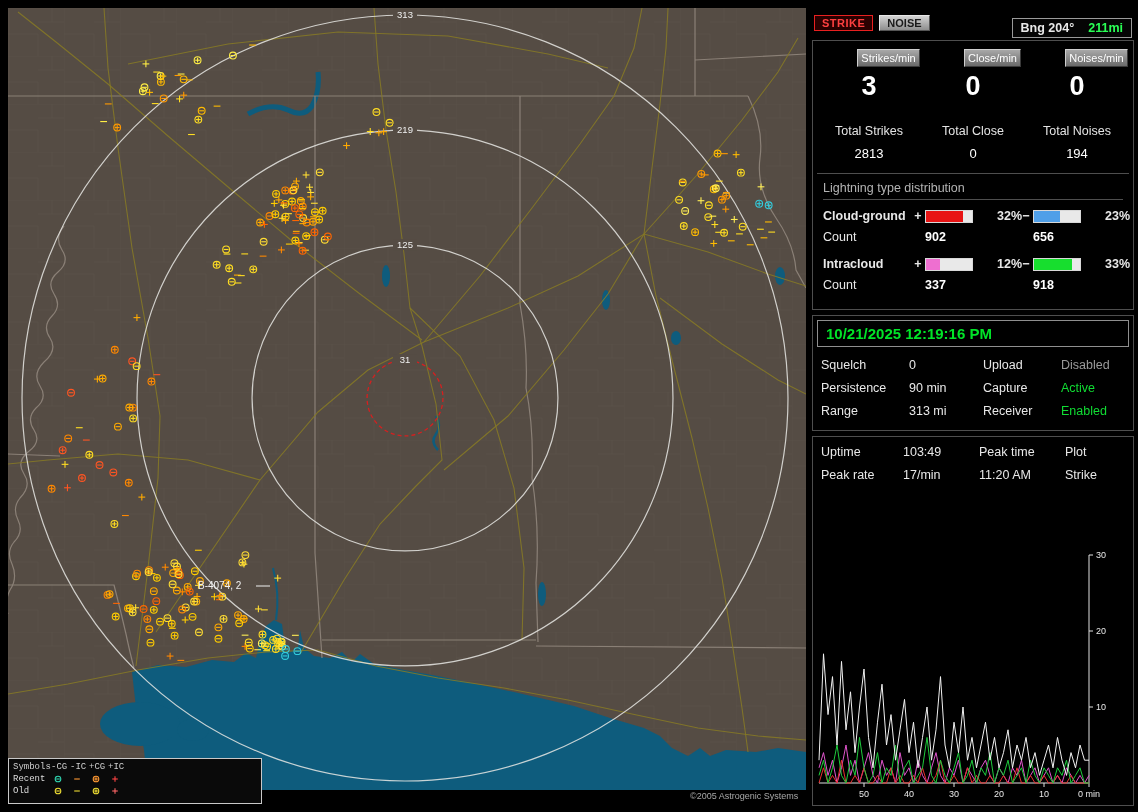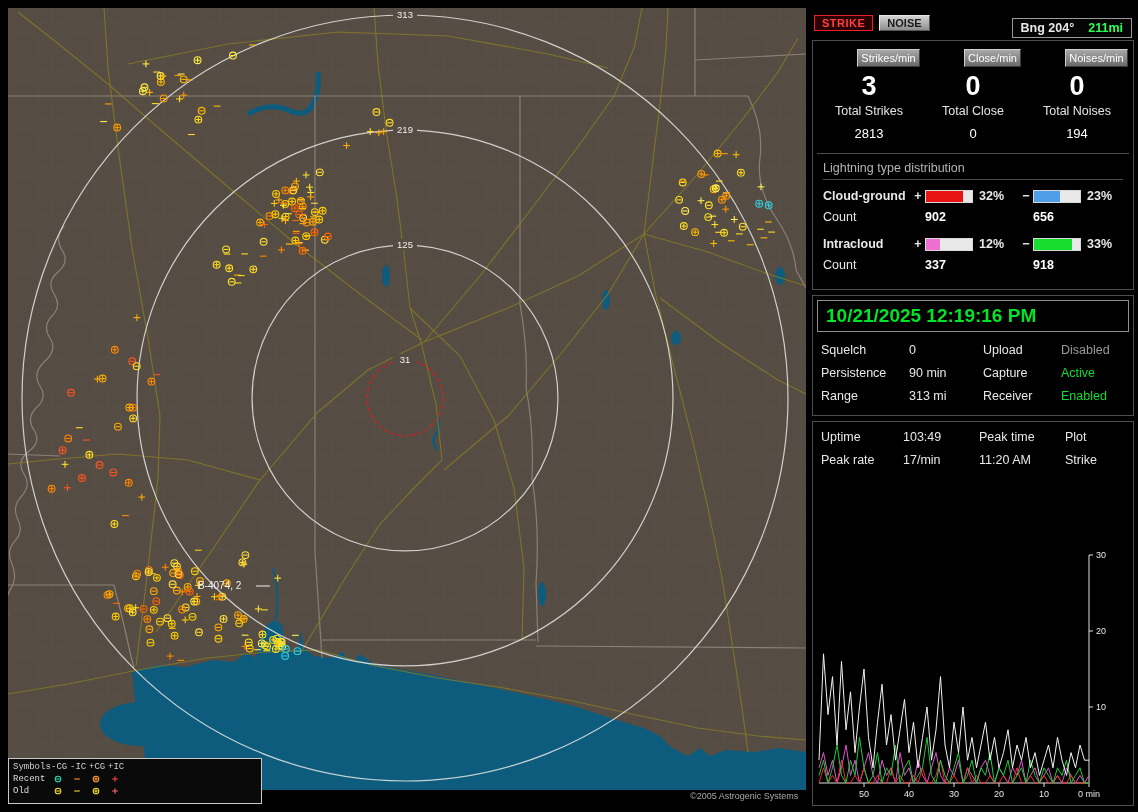--- a/index.html
+++ b/index.html
@@ -40,39 +40,39 @@
        display:flex;gap:14px;background:#050505;margin-top:9px;}
   .bng .mi{color:var(--bearing,#2aff55);}
 
   .box{border:1px solid #4e4e4e;background:#000;}
   .box1{margin-top:2px;padding:8px 4px 4px;}
   .rates{display:grid;grid-template-columns:1fr 1fr 1fr;text-align:center;}
   .rate-btn{background:linear-gradient(#a8a8a8,#6a6a6a);color:#fff;font-size:11px;padding:2px 3px;
             border:1px solid #cfcfcf;border-right-color:#3a3a3a;border-bottom-color:#3a3a3a;
             font-family:inherit;margin-left:39px;}
   .rate-val{font-size:27px;font-weight:bold;color:#fff;margin-top:4px;}
-  .total-lab{font-size:12.5px;color:#e4e4e4;margin-top:2px;}
+  .total-lab{font-size:12.5px;color:#e4e4e4;margin-top:22px;}
   .total-val{font-size:13px;color:#fff;margin-top:8px;}
 
   .dist{margin-top:12px;border-top:1px solid #4e4e4e;padding:4px 6px 0;}
   .dist-title{color:#b4b4b4;font-size:12.5px;padding:3px 0 4px;border-bottom:1px solid #4e4e4e;
               margin-bottom:9px;}
   .dist-grid{display:grid;grid-template-columns:88px 14px 48px 46px 14px 48px 1fr;
              align-items:center;row-gap:7px;margin-bottom:13px;}
   .dist-label{font-weight:bold;}
   .sign{text-align:center;font-weight:bold;}
   .bar{height:11px;border:1px solid #d8d8d8;background:#e9e9e9;position:relative;display:block;}
   .bar i{position:absolute;left:0;top:0;bottom:0;display:block;}
-  .pct{font-weight:bold;padding-left:6px;}
+  .pct{font-weight:bold;padding-left:24px;}
   .cnt{color:#fff;font-weight:bold;}
   .c3{grid-column:3;} .c6{grid-column:6;}
 
   .box2{margin-top:5px;padding:4px;}
   .tsbox{border:1px solid #8f8f8f;padding:4px 8px;color:var(--timestamp,#00e428);
-         font-weight:bold;font-size:19px;}
+         font-weight:bold;font-size:15px;}
   .settings{display:grid;grid-template-columns:88px 74px 78px 1fr;padding:11px 4px 8px;row-gap:9px;}
   .val-ok{color:var(--ok,#10dd33);}
   .val-dim{color:#9a9a9a;}
 
   .box3{margin-top:5px;flex:1;min-height:0;padding:8px 4px 2px;display:flex;flex-direction:column;}
   .status{display:grid;grid-template-columns:82px 76px 86px 1fr;row-gap:9px;padding:0 4px;}
   .trendrow{display:flex;gap:26px;padding:14px 4px 0;}
   #trend{margin-top:auto;}
 </style>
 </head>

